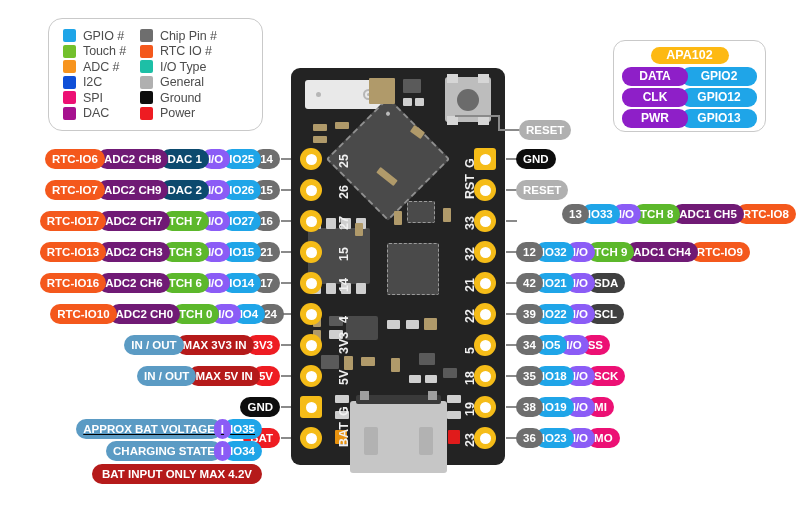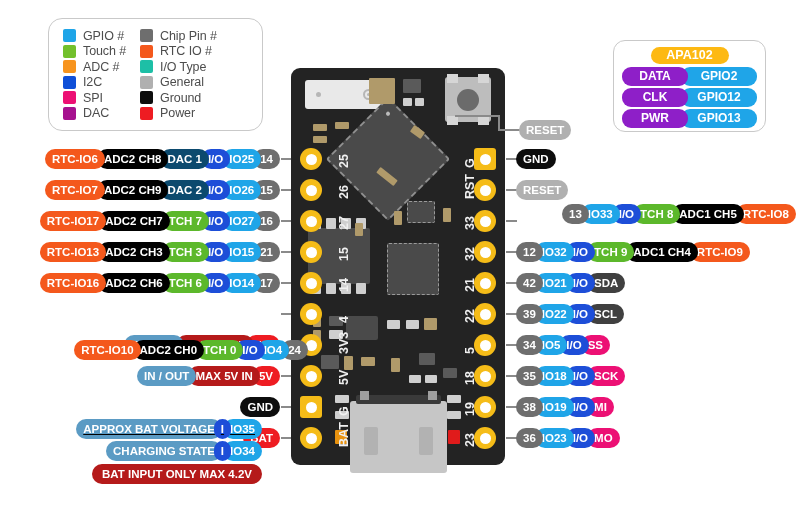--- a/index.html
+++ b/index.html
@@ -117,24 +117,24 @@
     height:20px; line-height:20px; border-radius:10px; color:#fff;
     font-size:11.5px; font-weight:bold; text-align:center; white-space:nowrap;
     padding:0 7px; position:relative;
   }
   .rowL .chip { margin-right:-8px; }
   .rowL .chip:last-child { margin-right:0; }
   .rowR .chip { margin-right:-8px; }
   .rowR .chip:last-child { margin-right:0; }
 
   .c-rtc    { background:#F4581C; z-index:9; }
-  .c-adc    { background:#000000; z-index:8; }
+  .c-adc    { background:#701a75; z-index:8; }
   .c-dac    { background:#0c4a6e; z-index:7; }
   .c-tch    { background:#5CB82B; z-index:7; }
-  .c-io     { background:#1d4ed8; z-index:6; }
+  .c-io     { background:#8b5cf6; z-index:6; }
   .c-gpio   { background:#1FA5E8; z-index:5; }
   .c-pin    { background:#6E6E6E; z-index:4; }
   .c-gnd    { background:#0d0d0d; z-index:4; }
   .c-gen    { background:#B0B0B0; z-index:4; }
   .c-pwr    { background:#EE1C22; z-index:4; }
   .c-pwrdk  { background:#B51A1A; z-index:5; }
   .c-inout  { background:#5B9BC4; z-index:6; }
   .c-i2c    { background:#404040; z-index:3; }
   .c-spi    { background:#EC1074; z-index:3; }
 
@@ -441,21 +441,21 @@
       <div class="stub" style="left: 281px; top: 251px; width: 10px;"></div>
       <div class="rowL" style="top: 273px; right: 520px;">
         <div class="chip c-rtc">RTC-IO16</div>
         <div class="chip c-adc">ADC2 CH6</div>
         <div class="chip c-tch">TCH 6</div>
         <div class="chip c-io">I/O</div>
         <div class="chip c-gpio">IO14</div>
         <div class="chip c-pin">17</div>
       </div>
       <div class="stub" style="left: 281px; top: 282px; width: 10px;"></div>
-      <div class="rowL" style="top: 304px; right: 492px; margin-top: 36px;">
+      <div class="rowL" style="top: 304px; right: 516px;">
         <div class="chip c-rtc">RTC-IO10</div>
         <div class="chip c-adc">ADC2 CH0</div>
         <div class="chip c-tch">TCH 0</div>
         <div class="chip c-io">I/O</div>
         <div class="chip c-gpio">IO4</div>
         <div class="chip c-pin">24</div>
       </div>
       <div class="stub" style="left: 281px; top: 313px; width: 10px;"></div>
       <div class="rowL" style="top: 335px; right: 520px;">
         <div class="chip c-inout">IN / OUT</div>

